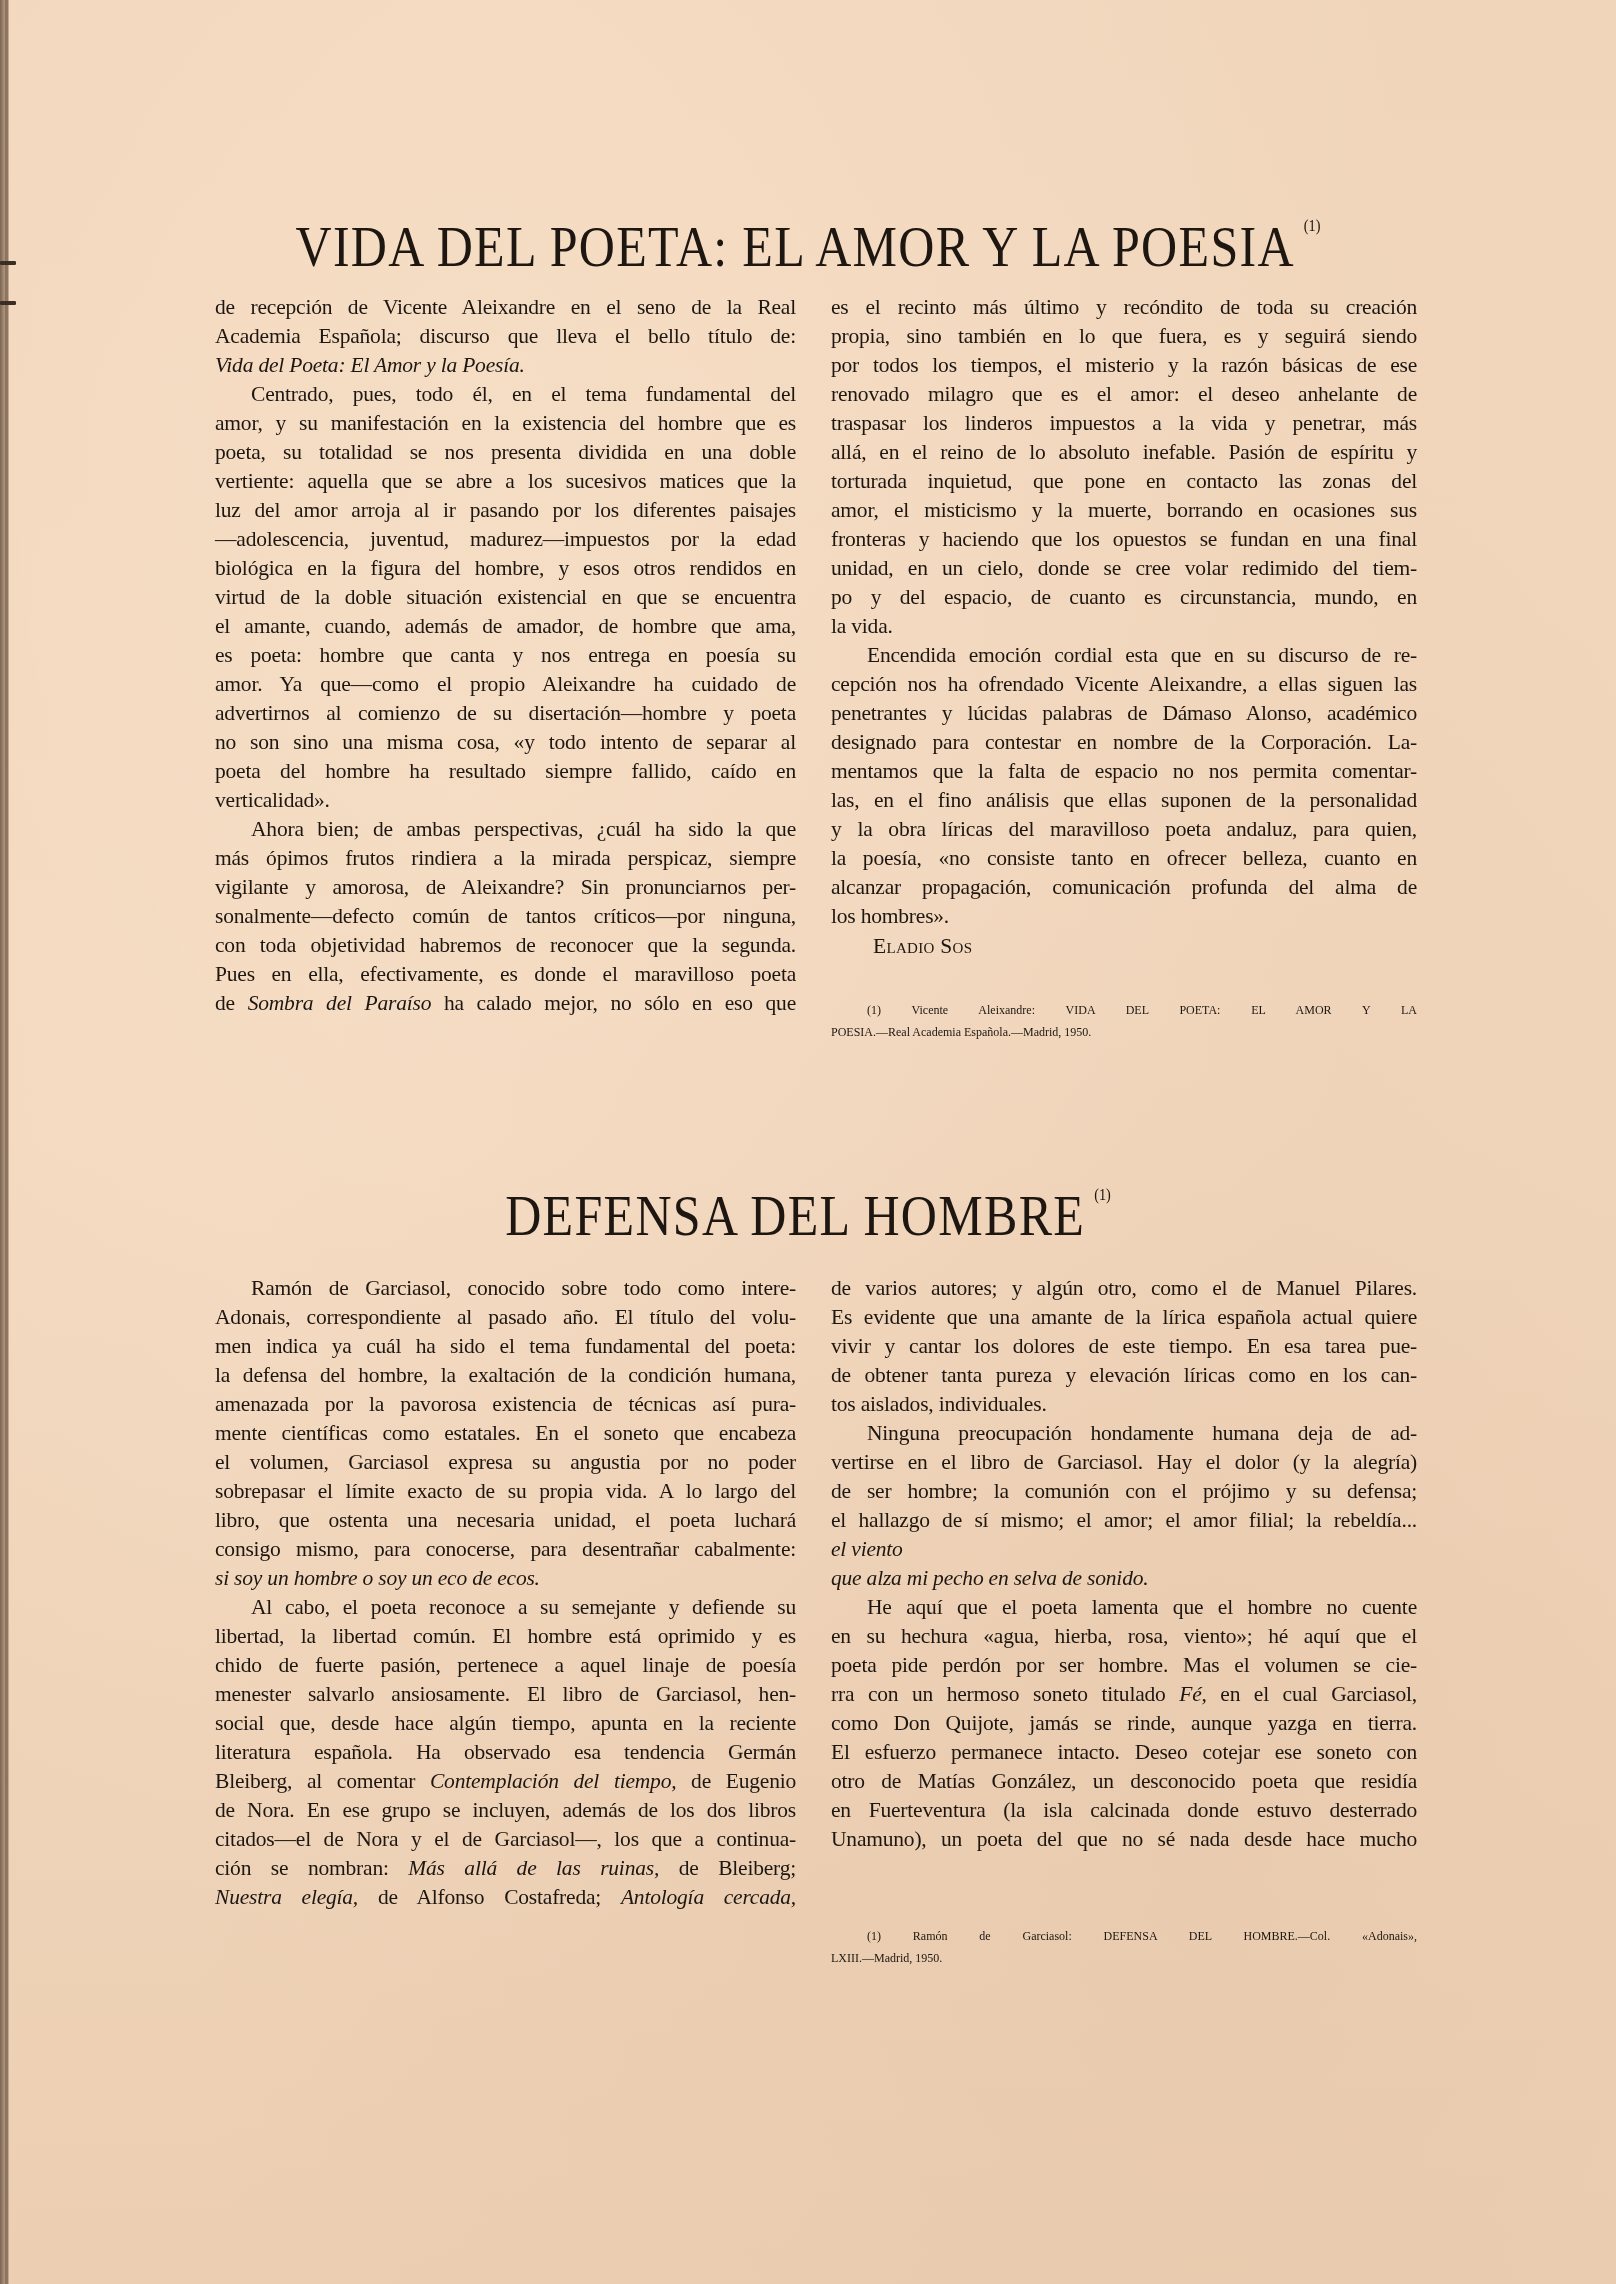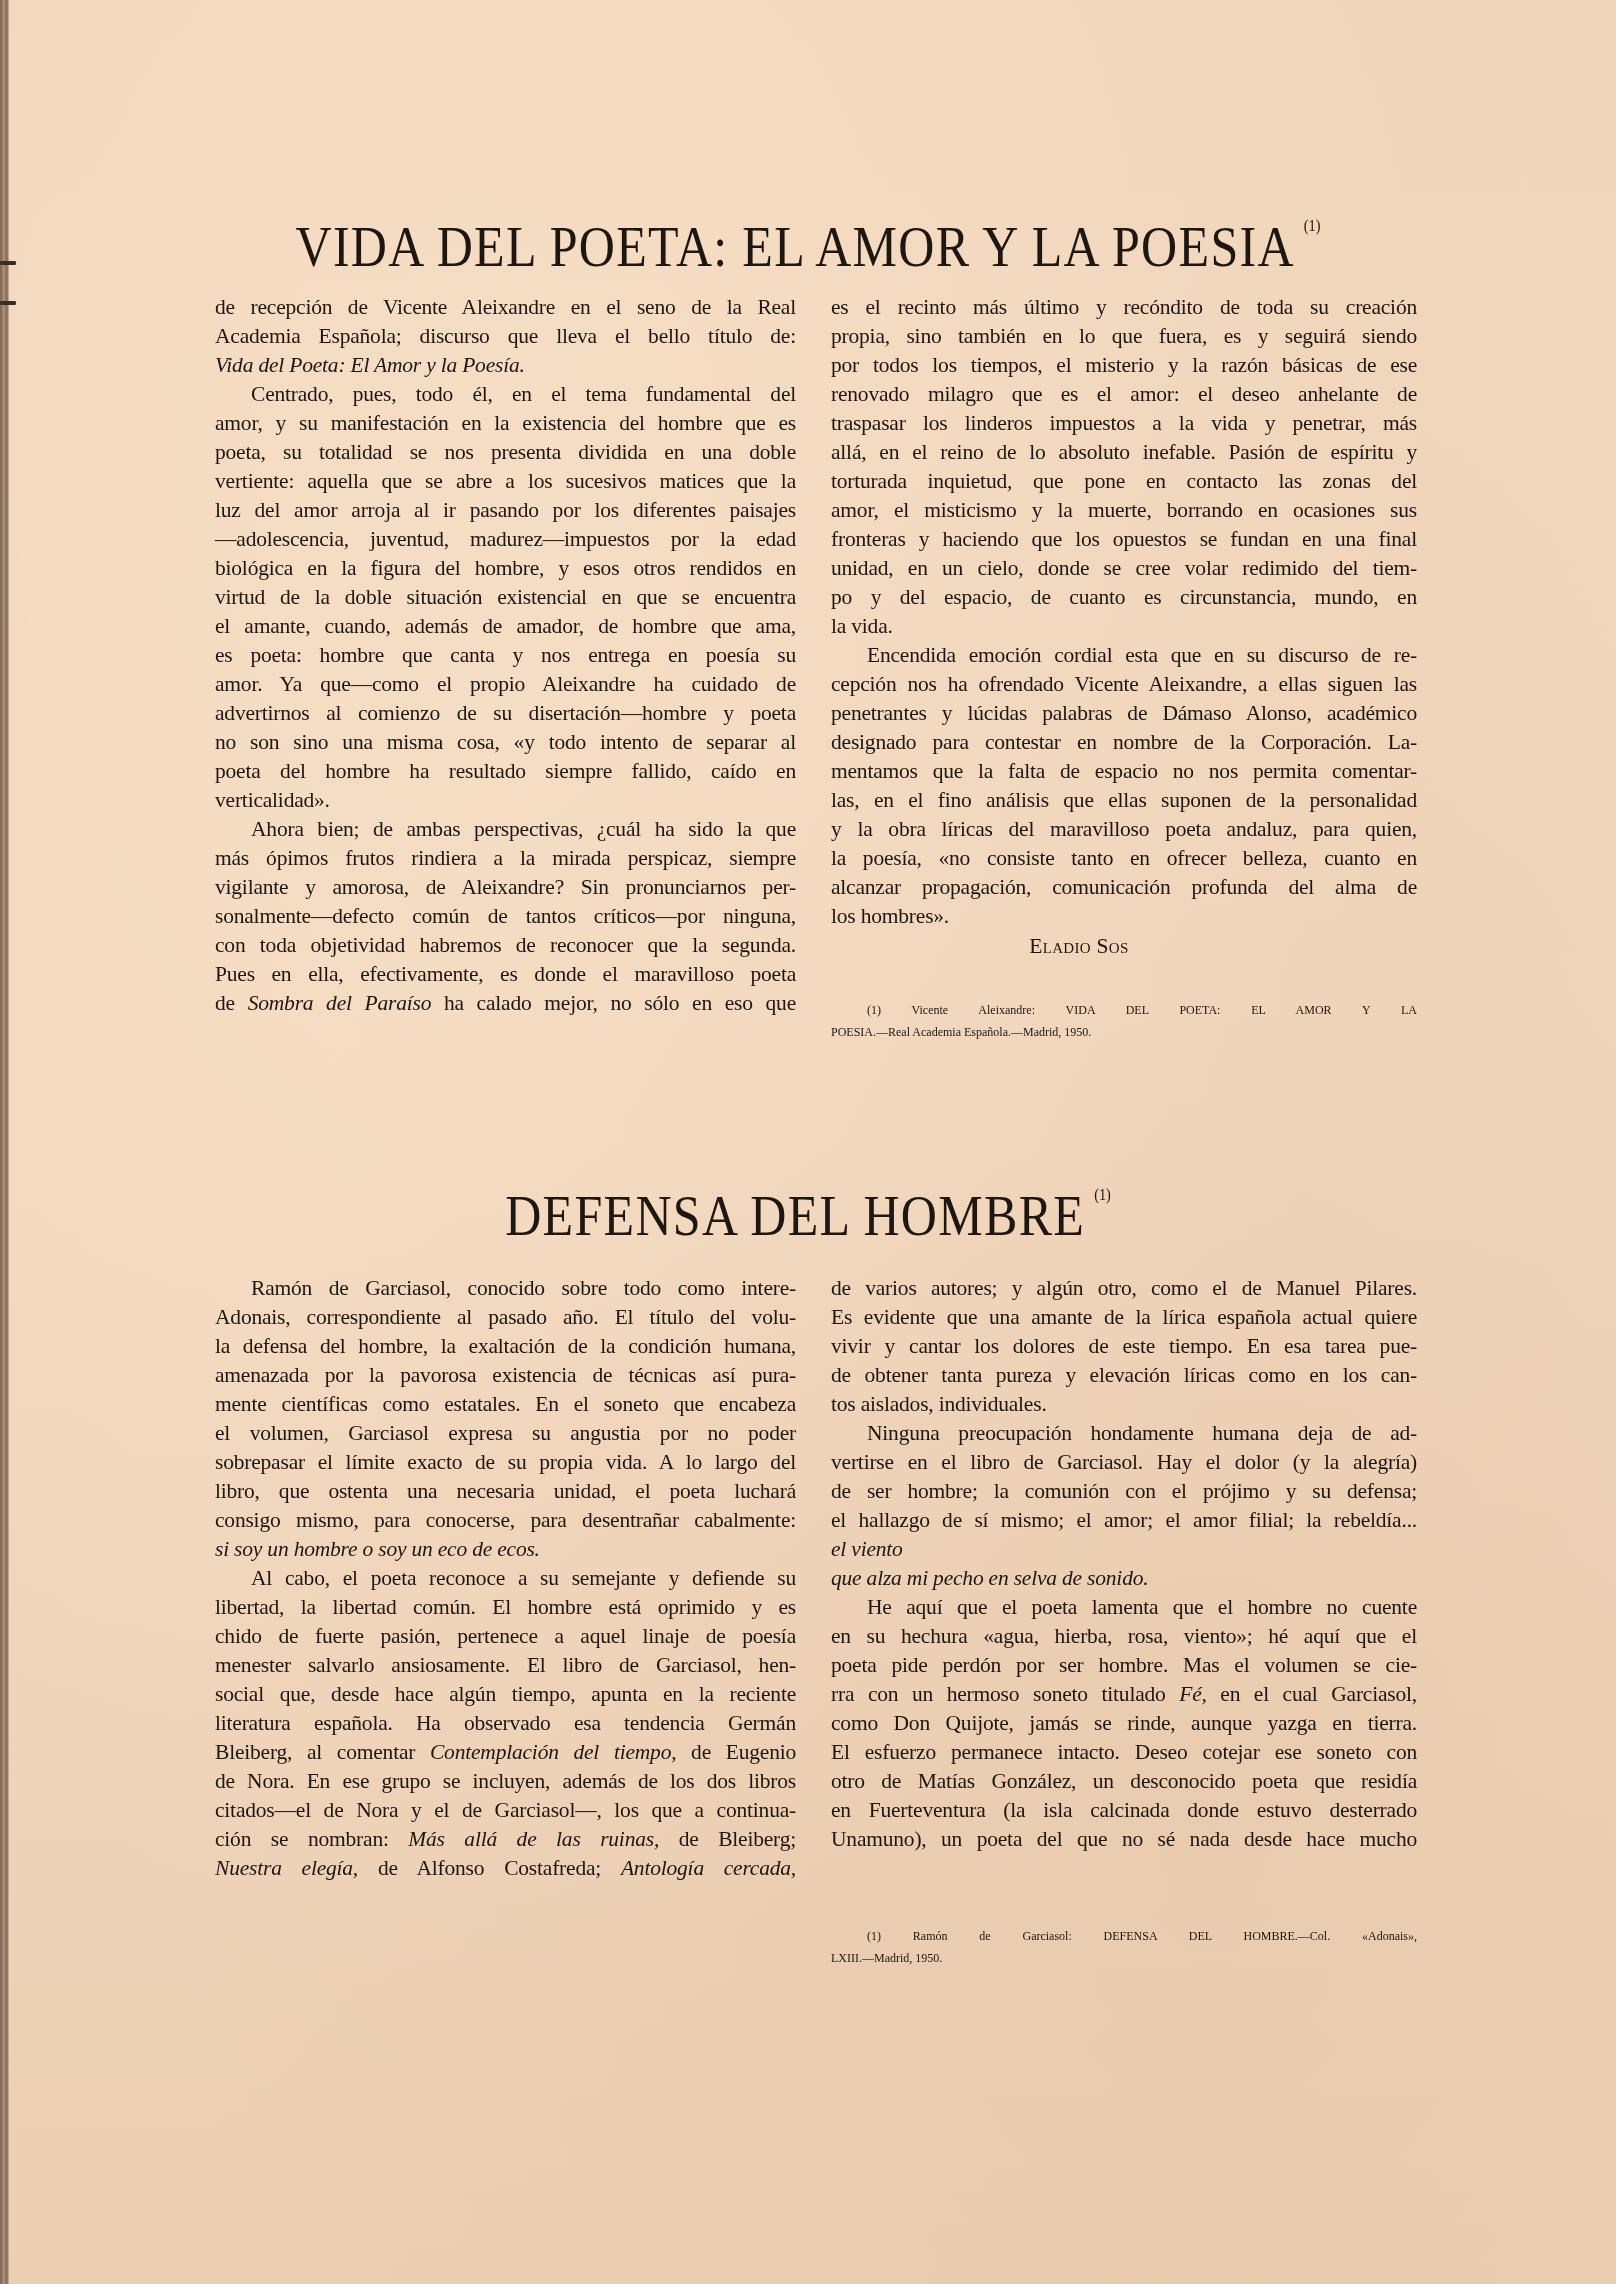--- a/index.html
+++ b/index.html
@@ -35,22 +35,22 @@
   }
   .col .line { display: block; text-align: justify; text-align-last: justify; white-space: nowrap; }
   .col .last { text-align-last: left; }
   .col i { font-style: italic; }
   .c1l { left: 215px; top: 293px; width: 581px; }
   .c1r { left: 831px; top: 293px; width: 586px; }
   .c2l { left: 215px; top: 1274px; width: 581px; }
   .c2r { left: 831px; top: 1274px; width: 586px; }
   .verse { display: block; font-style: italic; white-space: nowrap; }
   .signature {
-    position: absolute; left: 804px; top: 934px; width: 550px;
-    text-align: center; font-size: 21.5px; font-variant: small-caps; letter-spacing: 0.3px;
+    position: absolute; left: 873px; top: 934px; width: 550px;
+    text-align: left; font-size: 21.5px; font-variant: small-caps; letter-spacing: 0.3px;
   }
   .footnote { position: absolute; font-size: 12px; line-height: 22px; }
   .fn1 { left: 831px; top: 999px; width: 586px; }
   .fn2 { left: 831px; top: 1925px; width: 586px; }
   .footnote .line { display: block; white-space: nowrap; }
   .footnote .j { text-align: justify; text-align-last: justify; }
   .footnote .ind { padding-left: 36px; }
 </style>
 </head>
 <body>
@@ -123,20 +123,21 @@
   <span class="line">POESIA.—Real Academia Española.—Madrid, 1950.</span>
 </div>
 
 <h1 class="title t2">
   <span>DEFENSA DEL HOMBRE</span><sup>(1)</sup>
 </h1>
 
 <div class="col c2l">
     <span class="line" style="padding-left: 36px;">Ramón de Garciasol, conocido sobre todo como intere-</span>
     <span class="line">Adonais, correspondiente al pasado año. El título del volu-</span>
+    <span class="line">men indica ya cuál ha sido el tema fundamental del poeta:</span>
     <span class="line">la defensa del hombre, la exaltación de la condición humana,</span>
     <span class="line">amenazada por la pavorosa existencia de técnicas así pura-</span>
     <span class="line">mente científicas como estatales. En el soneto que encabeza</span>
     <span class="line">el volumen, Garciasol expresa su angustia por no poder</span>
     <span class="line">sobrepasar el límite exacto de su propia vida. A lo largo del</span>
     <span class="line">libro, que ostenta una necesaria unidad, el poeta luchará</span>
     <span class="line">consigo mismo, para conocerse, para desentrañar cabalmente:</span>
     <span class="verse">si soy un hombre o soy un eco de ecos.</span>
     <span class="line" style="padding-left: 36px;">Al cabo, el poeta reconoce a su semejante y defiende su</span>
     <span class="line">libertad, la libertad común. El hombre está oprimido y es</span>

